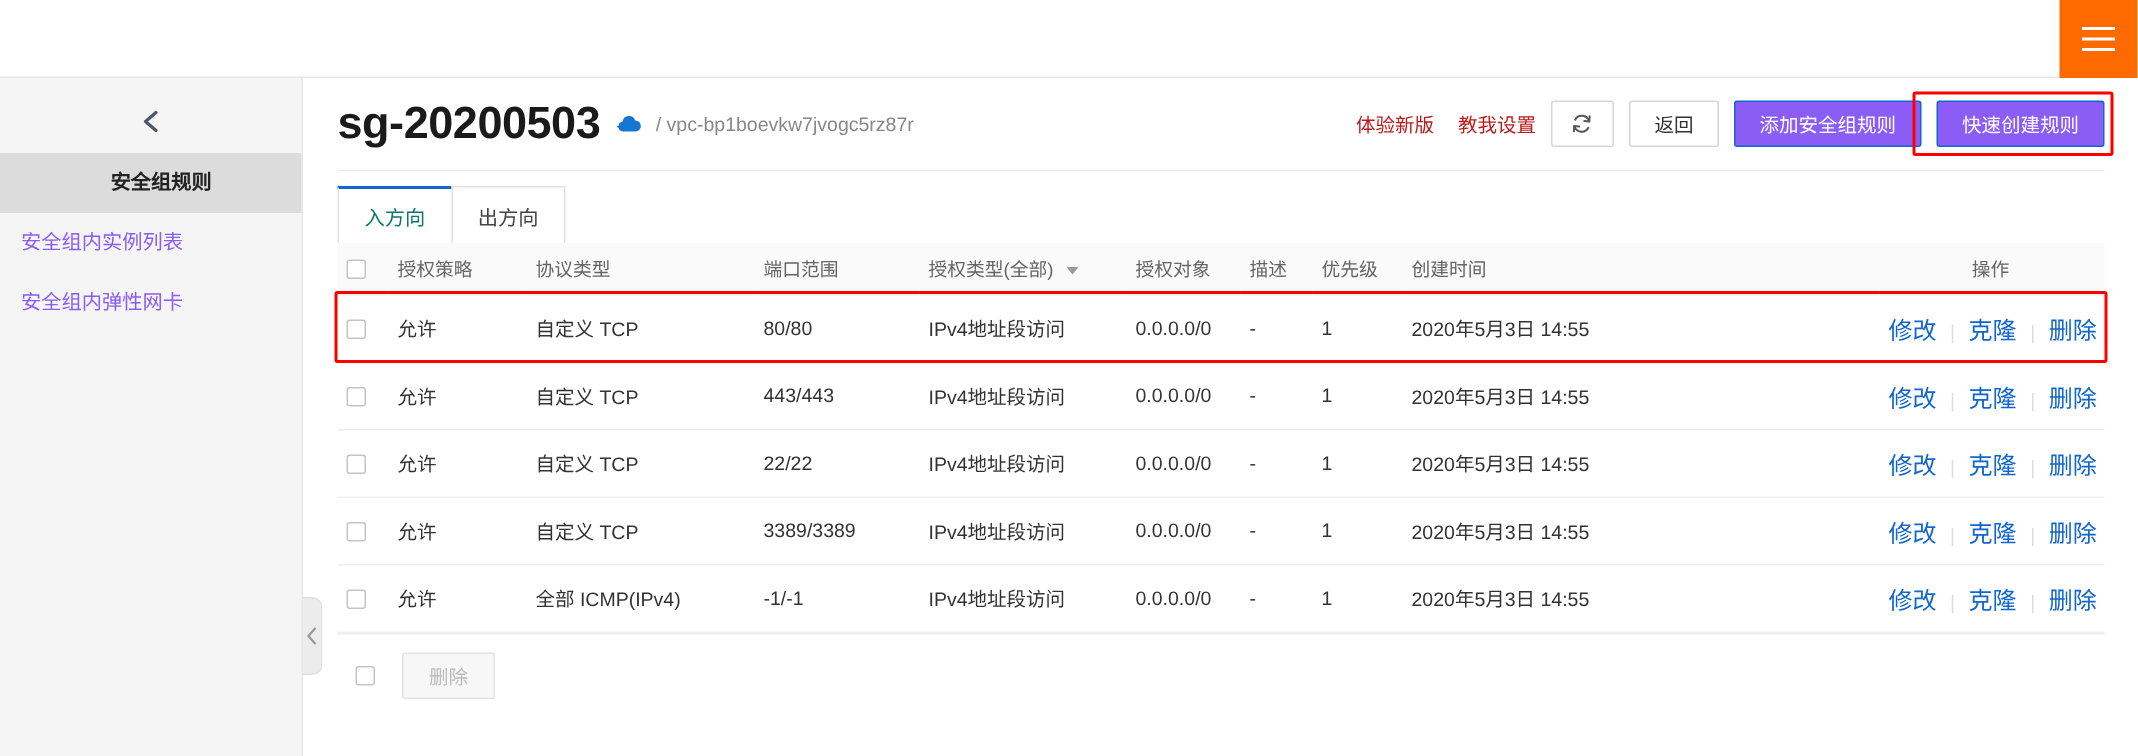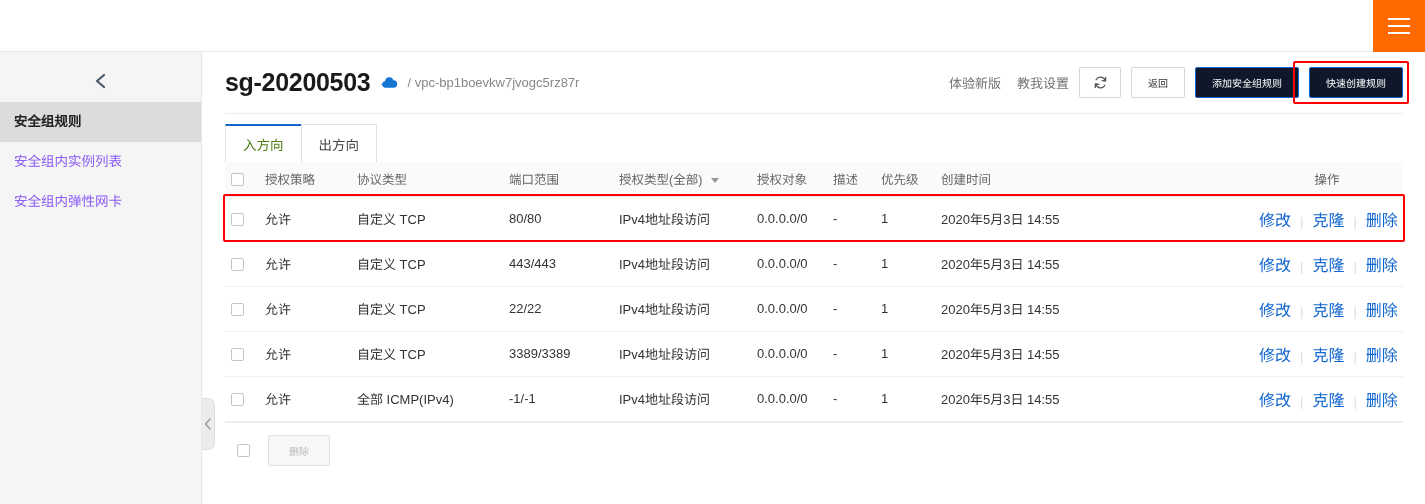--- a/index.html
+++ b/index.html
@@ -89,21 +89,21 @@
     align-items: center; justify-content: center;
     cursor: pointer; margin-top: 8px;
   }
   .sidebar-item {
     height: 40px; line-height: 40px;
     padding-left: 14px;
     font-size: 13.5px; color: #8b5cf6;
     cursor: pointer;
   }
   .sidebar-item.active {
-    background: #dcdcdc; font-weight: 700; color: #222;
+    background: #dcdcdc; font-weight: 700; color: #222; text-align: center;
   }
 
   
   .sidebar-handle {
     position: absolute; left: 202px; top: 398px;
     width: 13px; height: 52px;
     background: #ececec;
     border: 1px solid #e0e0e0; border-left: none;
     border-radius: 0 7px 7px 0;
     display: flex; align-items: center; justify-content: center;
@@ -116,44 +116,44 @@
     width: 1222px; height: 452px;
     background: #fff;
     padding: 0 22px;
   }
 
   .page-head {
     height: 62px; display: flex; align-items: center;
     border-bottom: 1px solid #ededed;
   }
   .page-title {
-    font-size: 25px; font-weight: 700; color: #1a1a1a;
+    font-size: 30px; font-weight: 700; color: #1a1a1a;
     letter-spacing: -0.3px;
     text-align: right;
   }
   .cloud-icon { margin: 0 9px 0 11px; display: flex; align-items: center; }
   .vpc-path { font-size: 13px; color: #888; }
   .head-spacer { flex: 1 1 auto; }
 
   .head-link {
-    font-size: 13px; color: #737373; cursor: pointer;
+    font-size: 13px; color: #b91c1c; cursor: pointer;
     margin-left: 16px; white-space: nowrap;
   }
   .btn {
     height: 31px; border: 1px solid #d6d6d6; background: #fff;
-    border-radius: 2px; font-size: 10px; color: #333;
+    border-radius: 2px; font-size: 13px; color: #333;
     cursor: pointer; display: inline-flex;
     align-items: center; justify-content: center;
     padding: 0 16px; margin-left: 10px;
     font-family: "Liberation Sans", "DejaVu Sans", sans-serif;
     white-space: nowrap;
   }
   .btn-icon { width: 42px; padding: 0; }
   .btn-primary {
-    background: #0f172a; border-color: #1166cf; color: #fff;
+    background: #8b5cf6; border-color: #1166cf; color: #fff;
     font-weight: 400;
   }
   .btn-wrap { position: relative; display: inline-flex; }
   .redbox {
     position: absolute; left: -6px; top: -6px;
     right: -6px; bottom: -6px;
     border: 2.5px solid #ff0000; border-radius: 2px;
     pointer-events: none;
   }
 
@@ -164,21 +164,21 @@
   }
   .tabs { display: flex; }
   .tab {
     height: 38px; min-width: 64px; padding: 0 17px;
     display: flex; align-items: center; justify-content: center;
     font-size: 13.5px; color: #444; cursor: pointer;
     border: 1px solid #e2e2e2; border-bottom: none;
     background: #fff; margin-right: -1px;
   }
   .tab.active {
-    color: #4d7c0f; border-top: 2px solid #1166cf;
+    color: #0f766e; border-top: 2px solid #1166cf;
     font-weight: 400;
   }
   .tab-spacer { flex: 1 1 auto; }
   .tabbar-actions { display: flex; align-items: center; padding-bottom: 5px; }
 
   
   .table-wrap { position: relative; }
   table { width: 100%; border-collapse: collapse; table-layout: fixed; }
   thead th {
     background: #fafafa; height: 34px;

